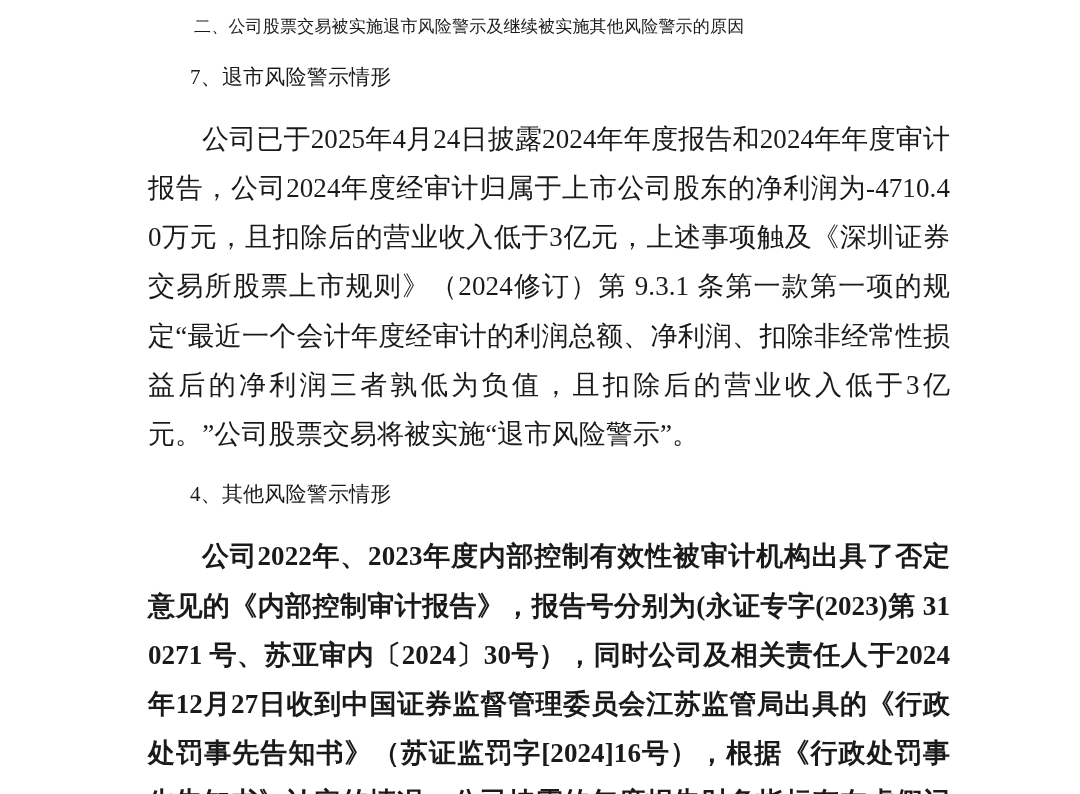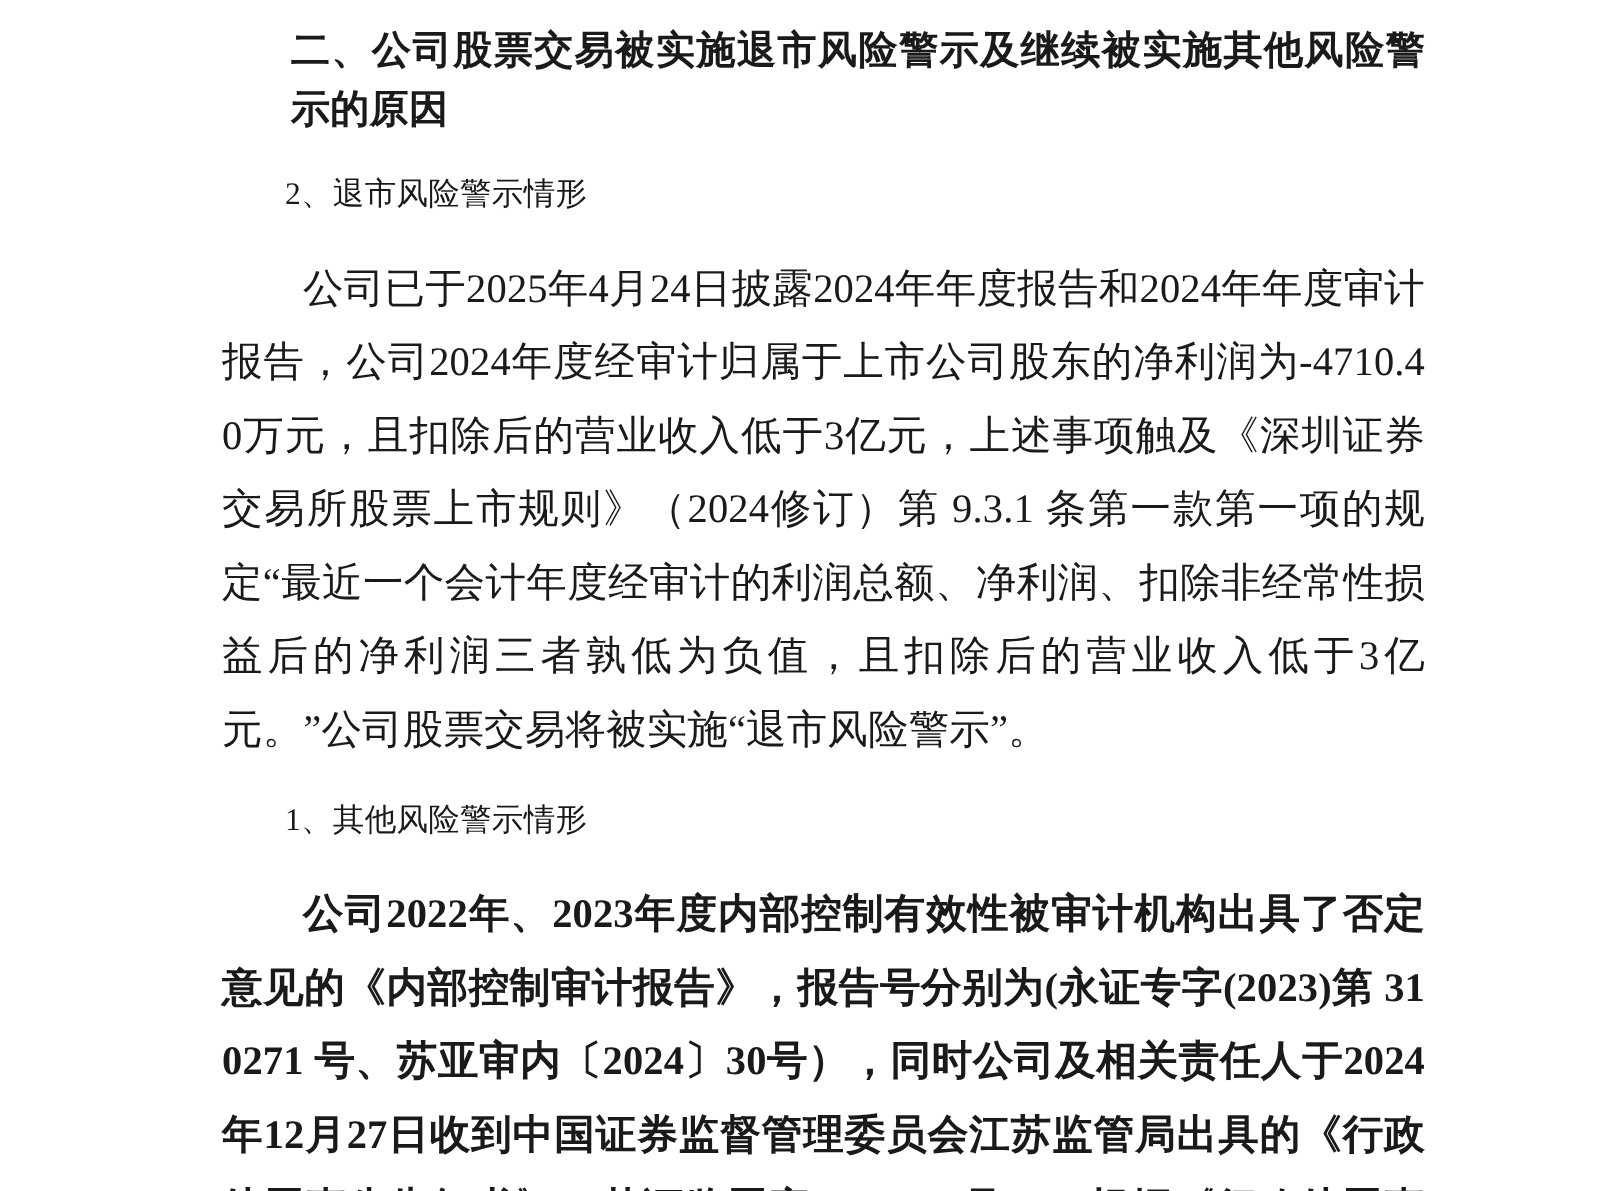--- a/index.html
+++ b/index.html
@@ -15,22 +15,22 @@
     overflow: hidden;
   }
   .page {
     box-sizing: border-box;
     width: 1080px;
     height: 794px;
     padding: 14px 130px 0 148px;
     background: #ffffff;
   }
   .heading {
-    font-size: 26px;
-    font-weight: bold;
+    font-size: 17px;
+    font-weight: normal;
     line-height: 1.5;
     text-align: justify;
     text-justify: inter-ideograph;
     margin: 0 0 22px 0;
     letter-spacing: 0.2px;
     text-indent: 0;
     padding-left: 46px;
   }
   .subheading {
     font-size: 21px;
@@ -54,21 +54,21 @@
     font-weight: bold;
   }
 </style>
 </head>
 <body>
 
 <div class="page">
 
   <div class="heading">二、公司股票交易被实施退市风险警示及继续被实施其他风险警示的原因</div>
 
-  <div class="subheading">2、退市风险警示情形</div>
+  <div class="subheading">7、退市风险警示情形</div>
 
   <div class="para">公司已于2025年4月24日披露2024年年度报告和2024年年度审计报告，公司2024年度经审计归属于上市公司股东的净利润为-4710.40万元，且扣除后的营业收入低于3亿元，上述事项触及《深圳证券交易所股票上市规则》（2024修订）第 9.3.1 条第一款第一项的规定“最近一个会计年度经审计的利润总额、净利润、扣除非经常性损益后的净利润三者孰低为负值，且扣除后的营业收入低于3亿元。”公司股票交易将被实施“退市风险警示”。</div>
 
-  <div class="subheading">1、其他风险警示情形</div>
+  <div class="subheading">4、其他风险警示情形</div>
 
   <div class="para last">公司2022年、2023年度内部控制有效性被审计机构出具了否定意见的《内部控制审计报告》，报告号分别为(永证专字(2023)第 310271 号、苏亚审内〔2024〕30号），同时公司及相关责任人于2024年12月27日收到中国证券监督管理委员会江苏监管局出具的《行政处罚事先告知书》（苏证监罚字[2024]16号），根据《行政处罚事先告知书》认定的情况，公司披露的年度报告财务指标存在虚假记载。《根据深圳证券交易所股票上市规则》（2024年修订）第9.8.1条的相关规定，公司股票交易将被继续实施其他风险警示。</div>
 
 </div>
 
 </body></html>

